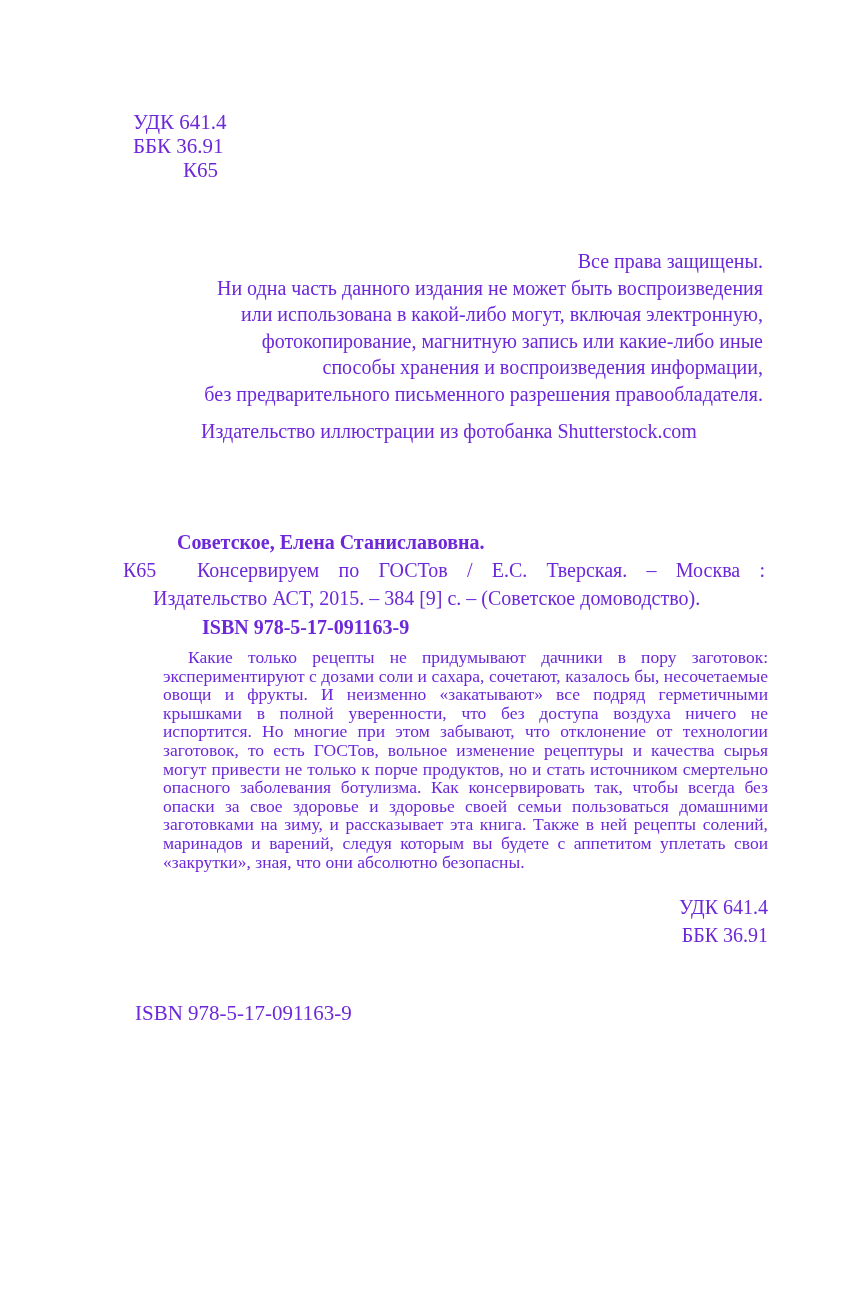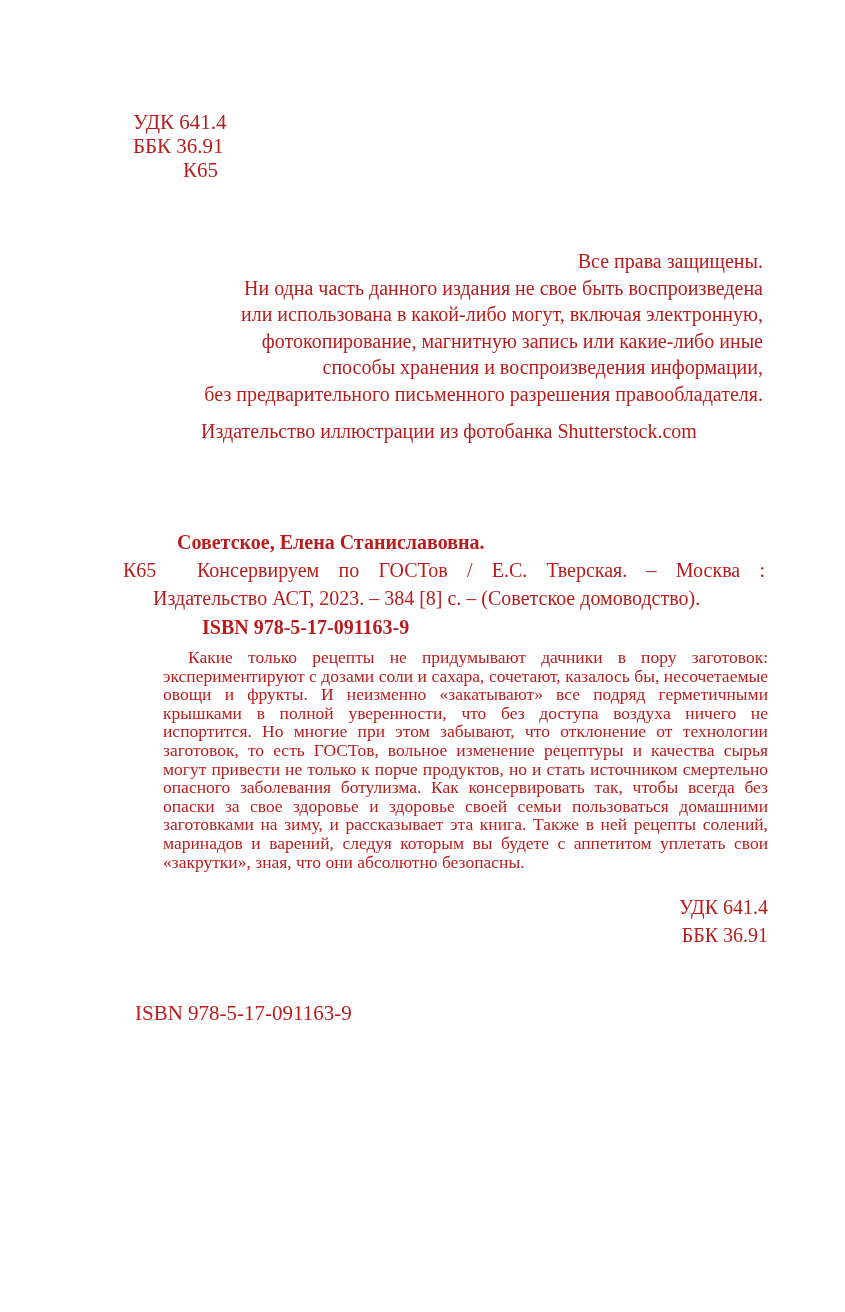--- a/index.html
+++ b/index.html
@@ -1,21 +1,21 @@
 <!DOCTYPE html>
 <html><head>
 <meta charset="utf-8">
 <style>
   html,body { margin:0; padding:0; background:#e8e8e8; }
   .page {
     position:relative;
     width:845px; height:1312px;
     margin:0 auto;
     background:#ffffff;
-    color:#b91c1c;
+    color:#6d28d9;
     font-family:"Liberation Serif","DejaVu Serif",serif;
     overflow:hidden;
   }
   .abs { position:absolute; }
 
   
   .top-codes { left:133px; top:110px; font-size:21px; line-height:24px; }
   .top-codes .sign { padding-left:50px; }
 
   
@@ -53,33 +53,33 @@
 <div class="page">
 
   <div class="abs top-codes">
     <div>УДК 641.4</div>
     <div>ББК 36.91</div>
     <div class="sign">К65</div>
   </div>
 
   <div class="abs rights">
     <div>Все права защищены.</div>
-    <div>Ни одна часть данного издания не свое быть воспроизведена</div>
+    <div>Ни одна часть данного издания не может быть воспроизведения</div>
     <div>или использована в какой-либо могут, включая электронную,</div>
     <div>фотокопирование, магнитную запись или какие-либо иные</div>
     <div>способы хранения и воспроизведения информации,</div>
     <div>без предварительного письменного разрешения правообладателя.</div>
   </div>
 
   <div class="abs credit">Издательство иллюстрации из  фотобанка Shutterstock.com</div>
 
   <div class="abs cat-heading">Советское, Елена Станиславовна.</div>
   <div class="abs cat-sign">К65</div>
   <div class="abs cat-title">Консервируем по ГОСТов / Е.С. Тверская. – Москва :</div>
-  <div class="abs cat-imprint">Издательство АСТ, 2023. – 384 [8] с. – (Советское домоводство).</div>
+  <div class="abs cat-imprint">Издательство АСТ, 2015. – 384 [9] с. – (Советское домоводство).</div>
   <div class="abs cat-isbn">ISBN 978-5-17-091163-9</div>
 
   <div class="abs annotation">Какие только рецепты не придумывают дачники в пору заготовок: экспериментируют с дозами соли и сахара, сочетают, казалось бы, несочетаемые овощи и фрукты. И неизменно «закатывают» все подряд герметичными крышками в полной уверенности, что без доступа воздуха ничего не испортится. Но многие при этом забывают, что отклонение от технологии заготовок, то есть ГОСТов, вольное изменение рецептуры и качества сырья могут привести не только к порче продуктов, но и стать источником смертельно опасного заболевания ботулизма. Как консервировать так, чтобы всегда без опаски за свое здоровье и здоровье своей семьи пользоваться домашними заготовками на зиму, и рассказывает эта книга. Также в ней рецепты солений, маринадов и варений, следуя которым вы будете с аппетитом уплетать свои «закрутки», зная, что они абсолютно безопасны.</div>
 
   <div class="abs bottom-codes">
     <div>УДК 641.4</div>
     <div>ББК 36.91</div>
   </div>
 
   <div class="abs isbn-footer">ISBN 978-5-17-091163-9</div>

